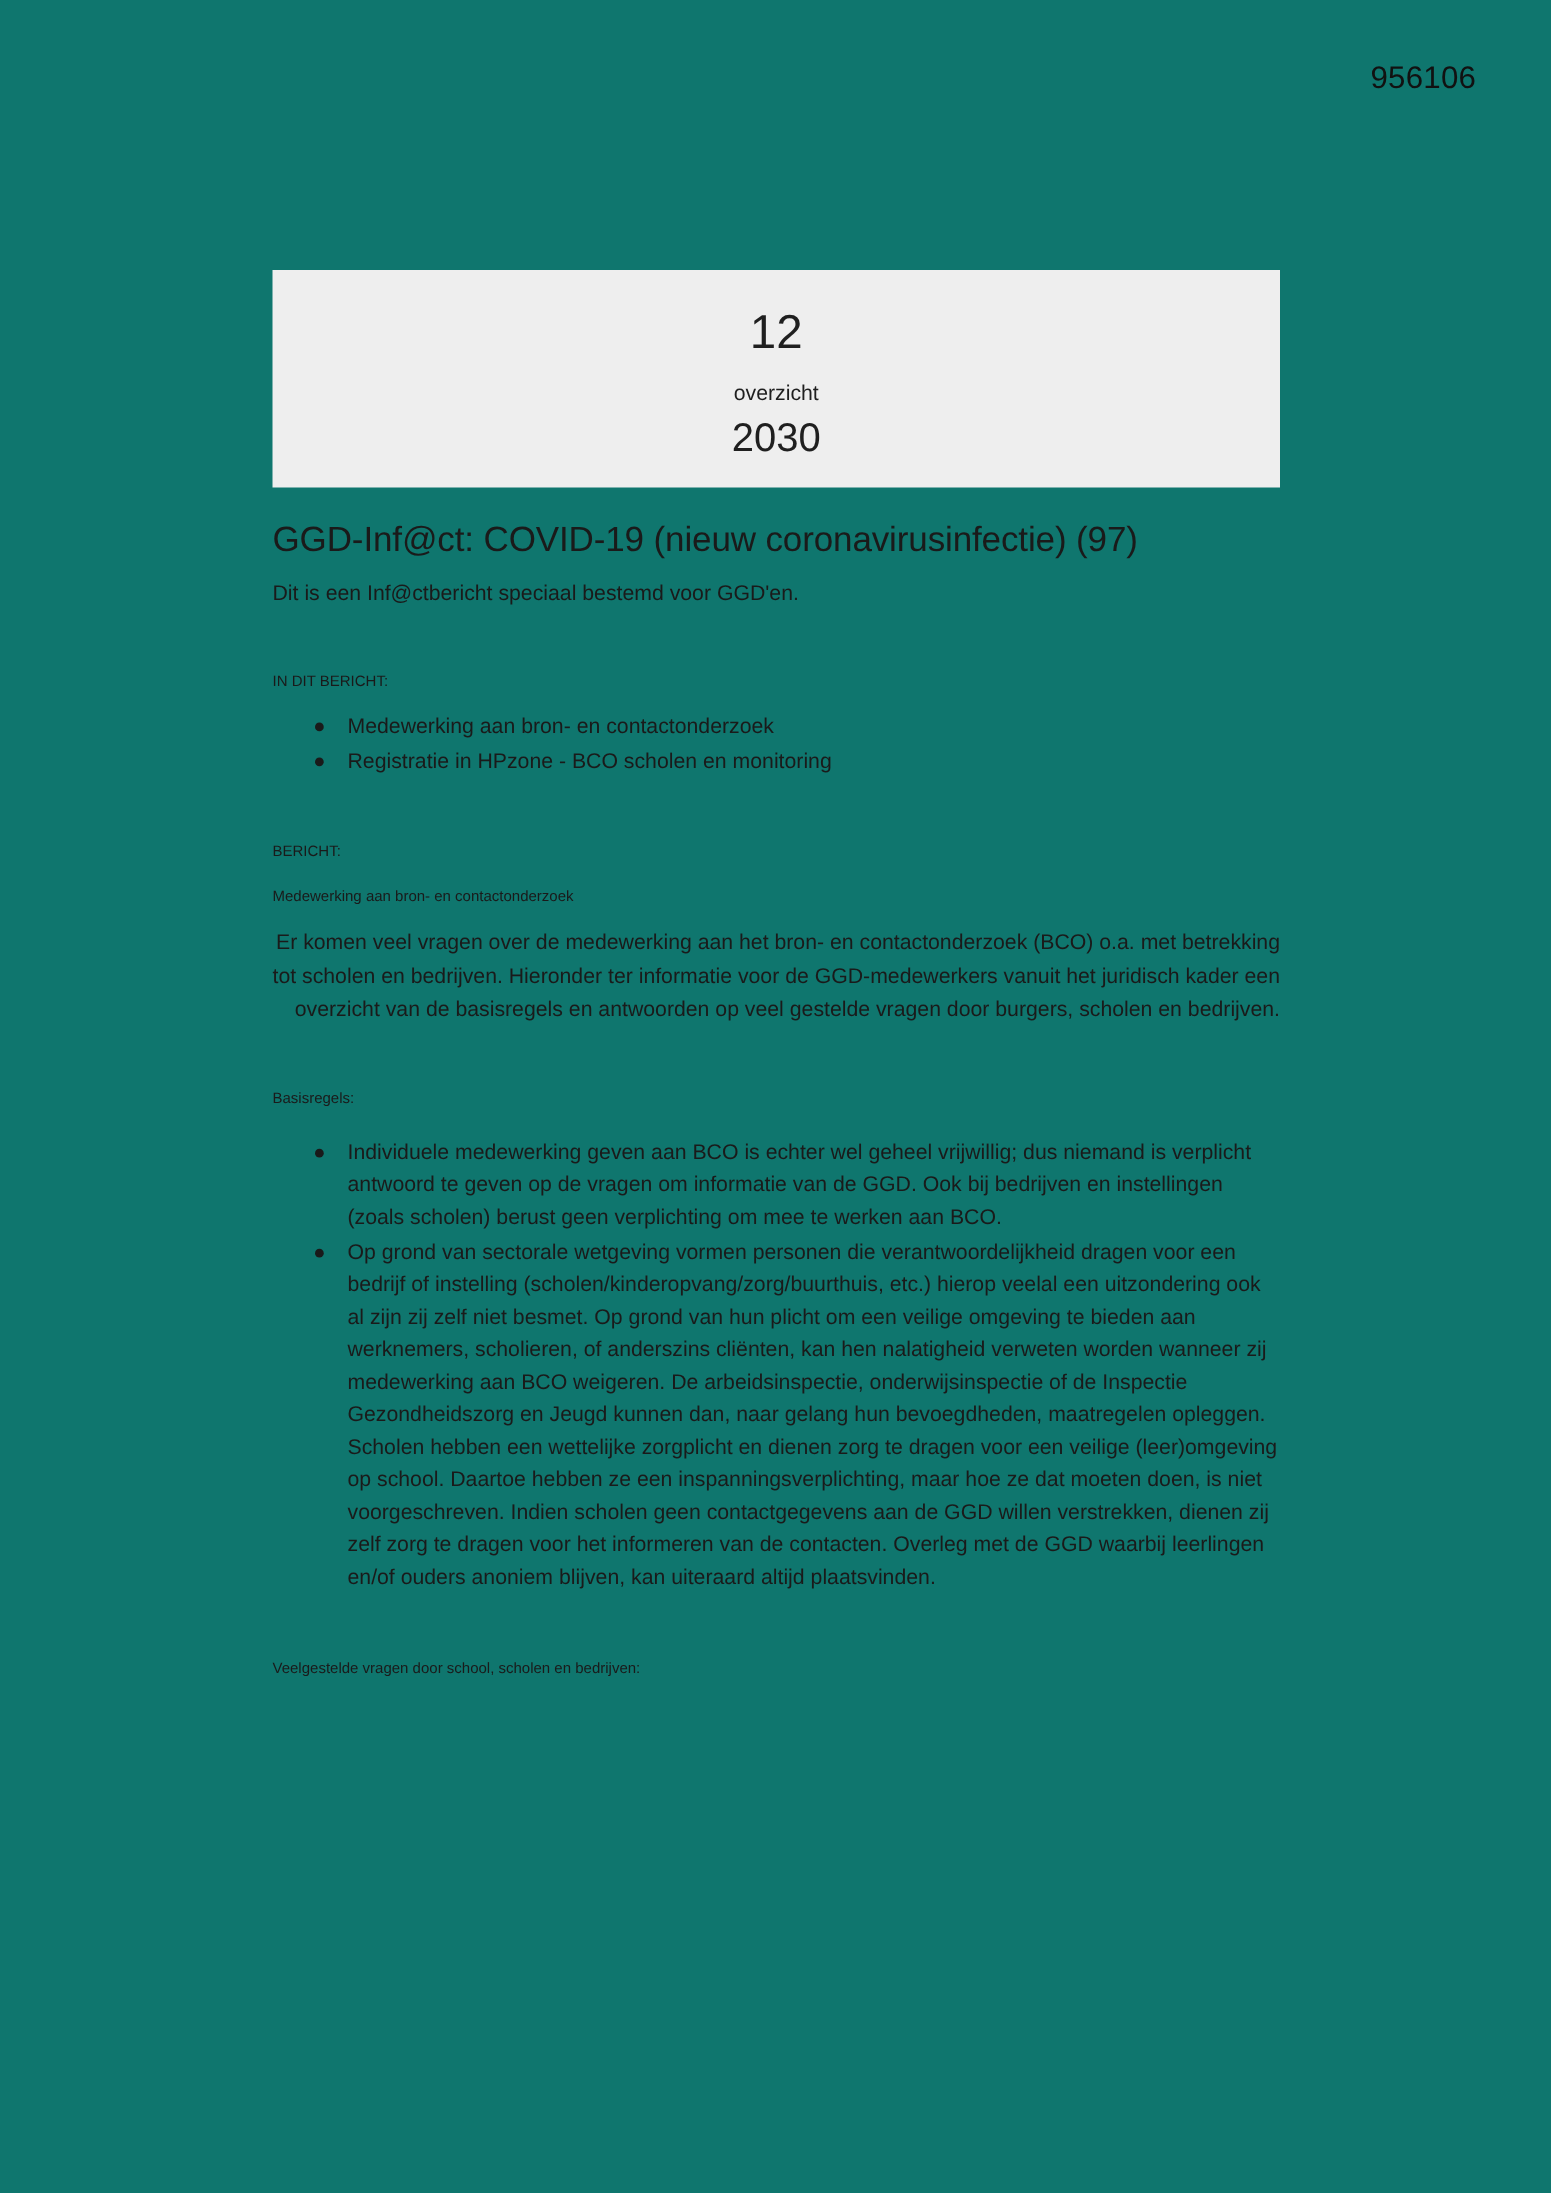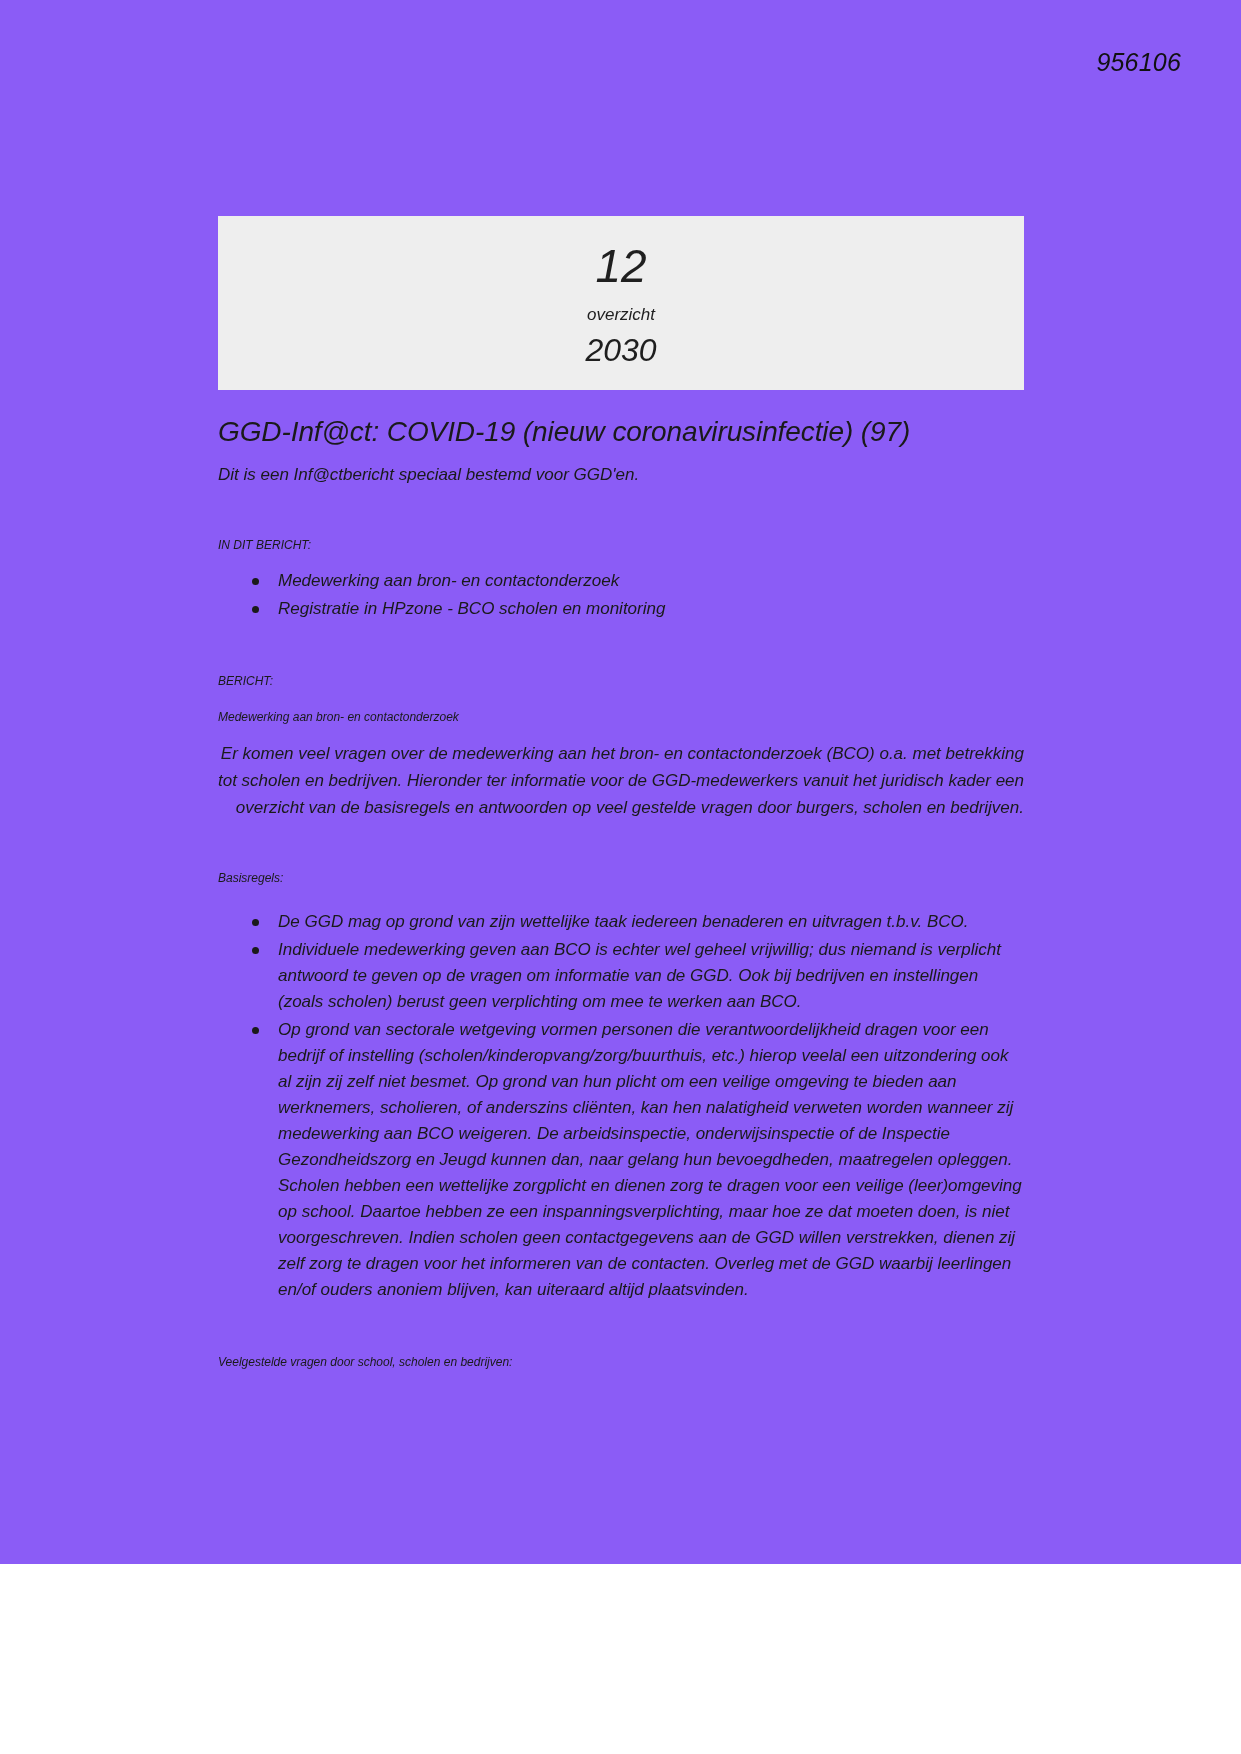--- a/index.html
+++ b/index.html
@@ -7,25 +7,24 @@
     padding: 0;
     background: #ffffff;
   }
   body {
     font-family: "Liberation Sans", sans-serif;
     color: #1a1a1a;
   }
   .page {
     position: relative;
     width: 1241px;
-    height: 1564px;
-    background: #8b5cf6;
+    height: 1754px;
+    background: #0f766e;
     overflow: hidden;
     box-sizing: border-box;
-    font-style: italic;
   }
   
   .page-number {
     position: absolute;
     top: 48px;
     right: 60px;
     font-size: 25px;
     letter-spacing: 0.2px;
     color: #111111;
   }
@@ -38,21 +37,21 @@
   }
   
   .date-box {
     background: #eeeeee;
     width: 806px;
     padding: 22px 0 20px 0;
     box-sizing: border-box;
     text-align: center;
   }
   .date-day {
-    font-size: 46px;
+    font-size: 38px;
     line-height: 56px;
     color: #1f1f1f;
     font-weight: normal;
   }
   .date-month {
     font-size: 17px;
     line-height: 30px;
     color: #1f1f1f;
     margin-top: 6px;
   }
@@ -158,21 +157,20 @@
 
     <p class="para">Er komen veel vragen over de medewerking aan het bron- en contactonderzoek (BCO) o.a. met betrekking tot scholen en bedrijven. Hieronder ter informatie voor de GGD-medewerkers vanuit het juridisch kader een overzicht van de basisregels en antwoorden op veel gestelde vragen door burgers, scholen en bedrijven.</p>
 
     <div class="spacer-lg"></div>
 
     <p class="section-label">Basisregels:</p>
 
     <div class="spacer-sm"></div>
 
     <ul class="bullets">
-      <li>De GGD mag op grond van zijn wettelijke taak iedereen benaderen en uitvragen t.b.v. BCO.</li>
       <li>Individuele medewerking geven aan BCO is echter wel geheel vrijwillig; dus niemand is verplicht antwoord te geven op de vragen om informatie van de GGD. Ook bij bedrijven en instellingen (zoals scholen) berust geen verplichting om mee te werken aan BCO.</li>
       <li>Op grond van sectorale wetgeving vormen personen die verantwoordelijkheid dragen voor een bedrijf of instelling (scholen/kinderopvang/zorg/buurthuis, etc.) hierop veelal een uitzondering ook al zijn zij zelf niet besmet. Op grond van hun plicht om een veilige omgeving te bieden aan werknemers, scholieren, of anderszins cliënten, kan hen nalatigheid verweten worden wanneer zij medewerking aan BCO weigeren. De arbeidsinspectie, onderwijsinspectie of de Inspectie Gezondheidszorg en Jeugd kunnen dan, naar gelang hun bevoegdheden, maatregelen opleggen. Scholen hebben een wettelijke zorgplicht en dienen zorg te dragen voor een veilige (leer)omgeving op school. Daartoe hebben ze een inspanningsverplichting, maar hoe ze dat moeten doen, is niet voorgeschreven. Indien scholen geen contactgegevens aan de GGD willen verstrekken, dienen zij zelf zorg te dragen voor het informeren van de contacten. Overleg met de GGD waarbij leerlingen en/of ouders anoniem blijven, kan uiteraard altijd plaatsvinden.</li>
     </ul>
 
     <div class="spacer-lg"></div>
 
     <p class="section-label">Veelgestelde vragen door school, scholen en bedrijven:</p>
 
   </div>
 </div>

